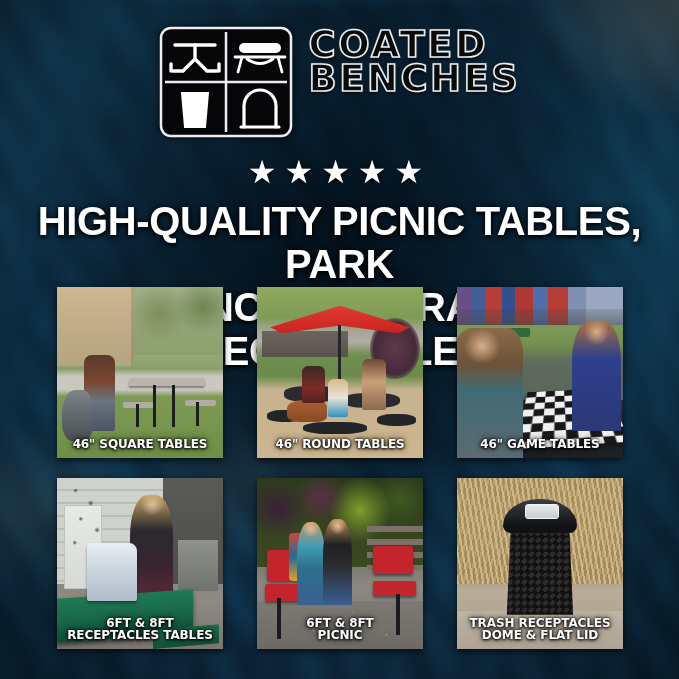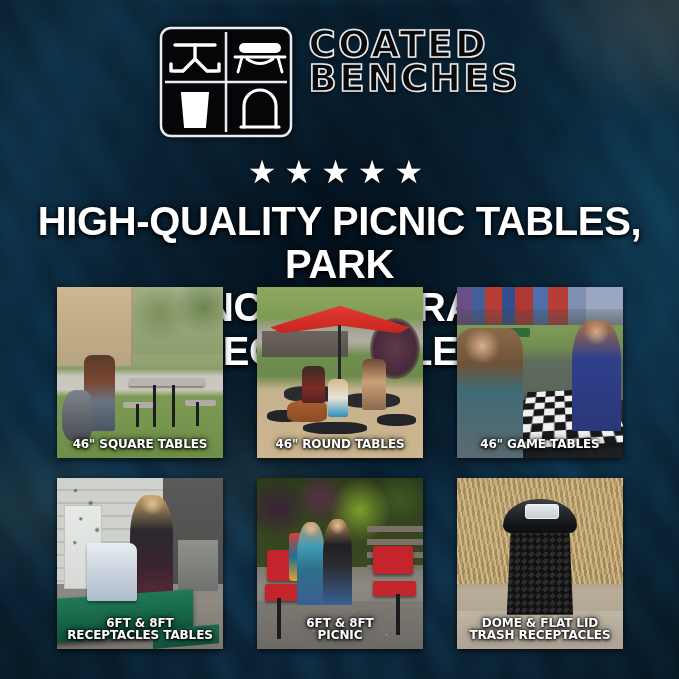--- a/index.html
+++ b/index.html
@@ -751,22 +751,22 @@
 
       <div class="tile">
         <div class="tile-photo ph-trash">
           <div class="tr-grass"></div>
           <div class="tr-path"></div>
           <div class="tr-body"></div>
           <div class="tr-dome"></div>
           <div class="tr-slot"></div>
         </div>
         <div class="tile-caption">
+          <span class="cl">TRASH RECEPTACLES</span>
           <span class="cl">DOME &amp; FLAT LID</span>
-          <span class="cl">TRASH RECEPTACLES</span>
         </div>
       </div>
 
     </div>
   </div>
 
   <div class="grain"></div>
 </div>
 
 </body></html>

